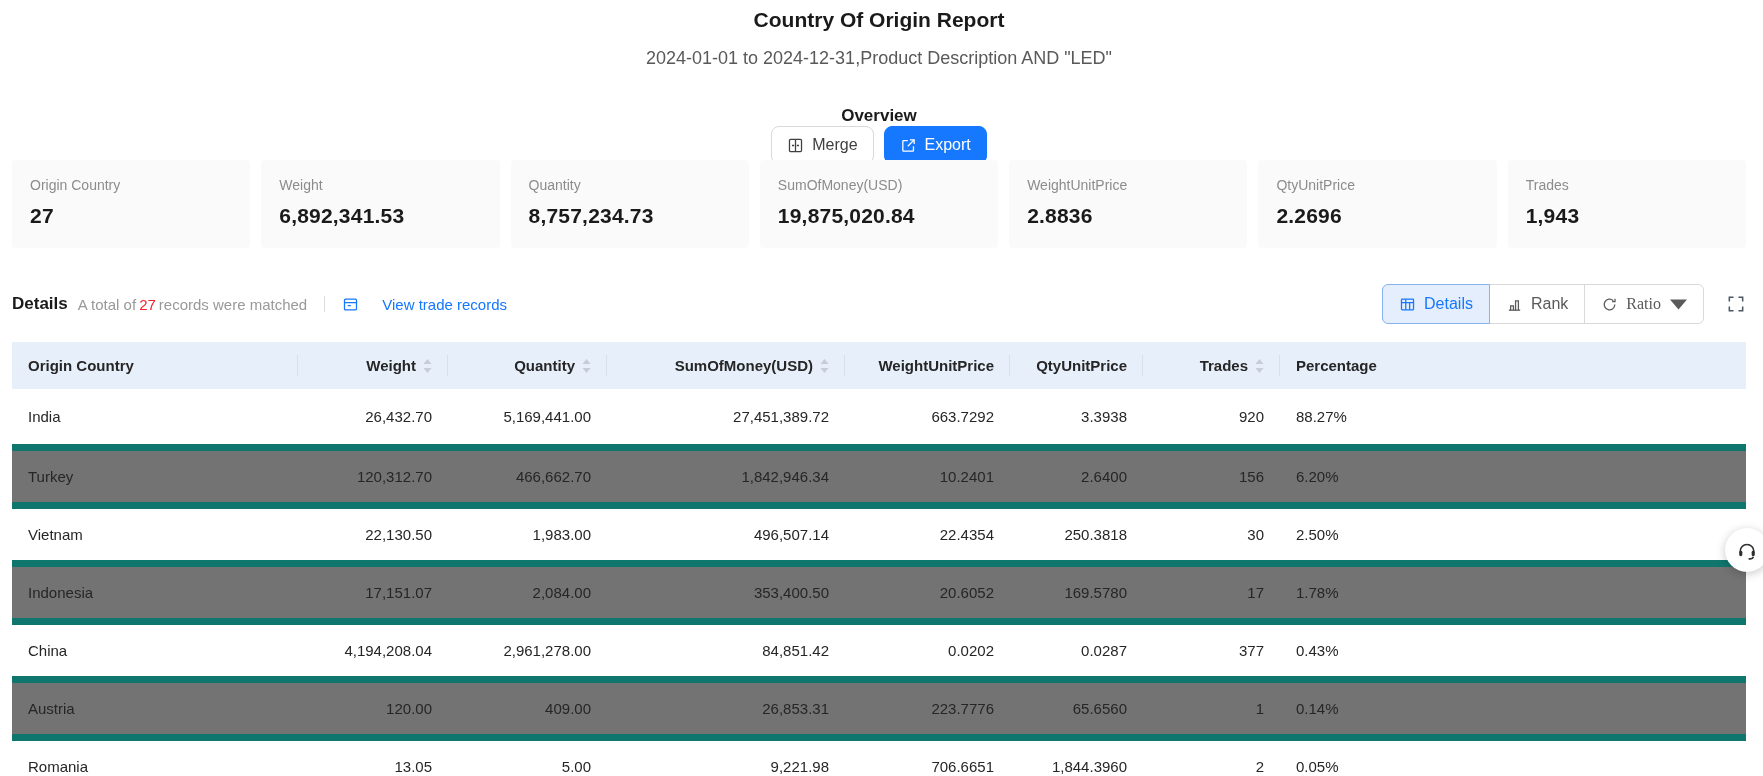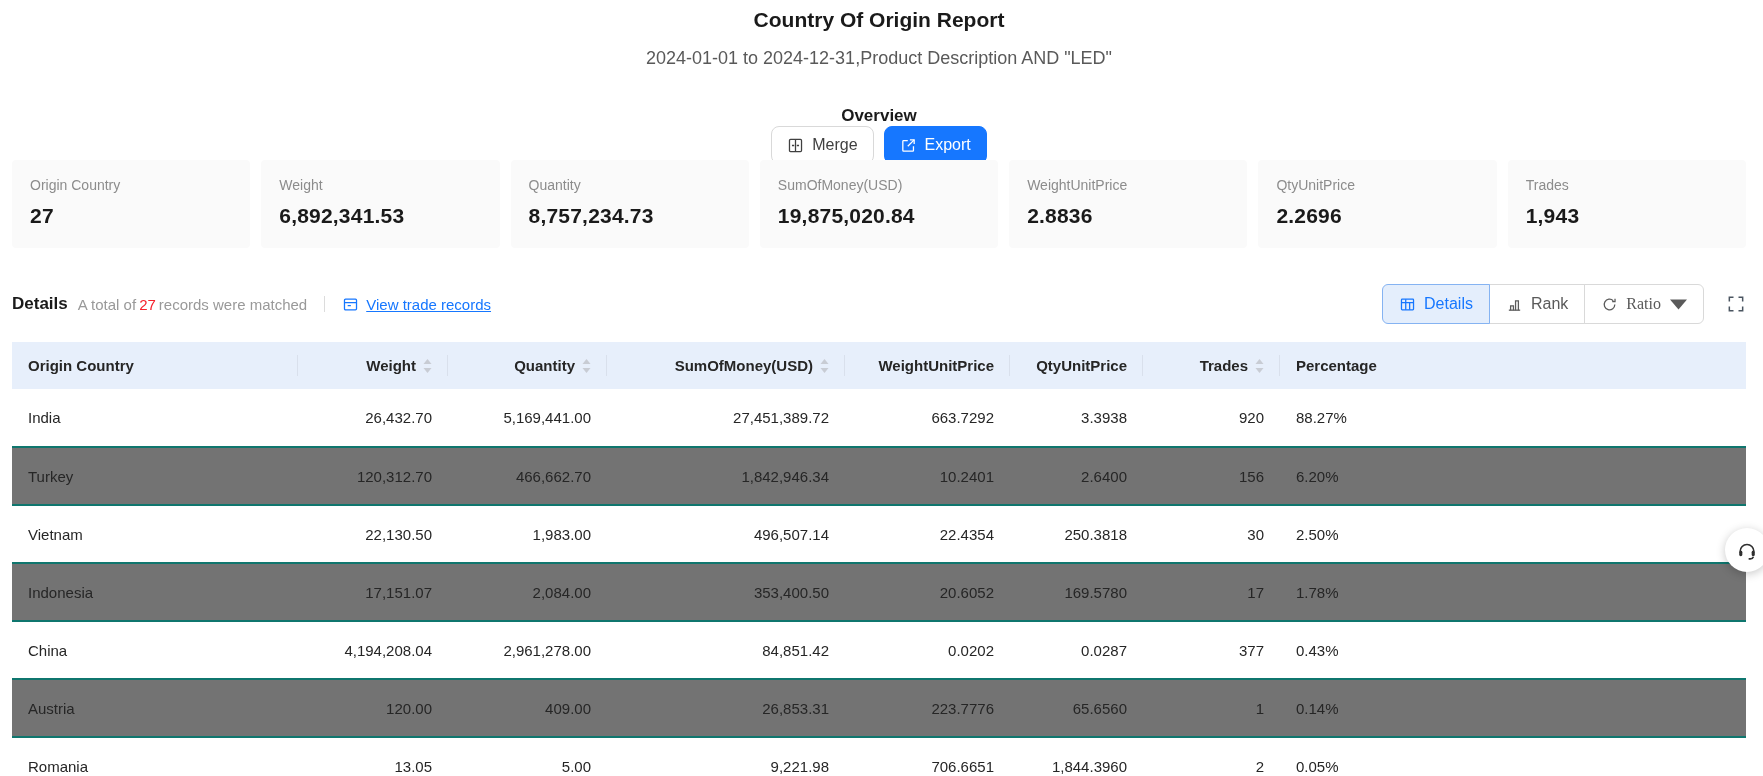--- a/index.html
+++ b/index.html
@@ -33,21 +33,21 @@
   .card { background:#fafafa; border-radius:4px; height:88px; padding:17px 18px; }
   .card-label { font-size:14px; color:#8c8c8c; line-height:17px; }
   .card-value { margin-top:10px; font-size:21px; font-weight:700; color:#1a1a1a; letter-spacing:.2px; }
 
   
   .details-bar { margin-top:36px; display:flex; justify-content:space-between; align-items:center; height:40px; }
   .details-left { display:flex; align-items:center; gap:10px; }
   .summary-text { font-size:15px; color:#999; }
   .count-red { color:#f5222d; padding:0 3px; }
   .v-divider { width:1px; height:16px; background:#dcdcdc; margin:0 7px; }
-  .trade-link { display:inline-flex; align-items:center; gap:7px; color:#1677ff; font-size:15px; cursor:pointer;text-decoration:underline; }
+  .trade-link { display:inline-flex; align-items:center; gap:23px; color:#1677ff; font-size:15px; cursor:pointer; }
   .trade-link svg { width:17px; height:17px; }
   .details-right { display:flex; align-items:center; gap:22px; }
   .segmented { display:inline-flex; }
   .seg-btn {
     display:inline-flex; align-items:center; gap:8px; height:40px; padding:0 16px;
     border:1px solid #d9d9d9; background:#fff; color:#5a5a5a; font-size:16px;
     cursor:pointer; margin-left:-1px; font-family:inherit; line-height:1;
   }
   .seg-btn:first-child { border-radius:6px 0 0 6px; margin-left:0; }
   .seg-btn:last-child { border-radius:0 6px 6px 0;font-family:Liberation Serif, serif; }
@@ -63,21 +63,21 @@
     background:#e7effb; height:47px; font-size:15px; font-weight:700; color:#262626;
     padding:0 16px; position:relative; white-space:nowrap;
   }
   thead th:not(:last-child)::after {
     content:""; position:absolute; right:0; top:13px; bottom:13px; width:1px; background:rgba(0,0,0,.06);
   }
   th.left, td.left { text-align:left; }
   th.right, td.right { text-align:right; }
   tbody td {
     height:58px; font-size:15px; color:#262626; padding:0 16px;
-    border-bottom:2px solid #0f766e; white-space:nowrap;
+    border-bottom:7px solid #0f766e; white-space:nowrap;
   }
   tbody tr.striped { background:#737373; }
   .sorter { display:inline-block; vertical-align:-2px; margin-left:7px; line-height:0; }
 
   
   .floating-help {
     position:absolute; right:-6px; top:528px; width:44px; height:44px; border-radius:50%;
     background:#ffffff; box-shadow:0 2px 10px rgba(0,0,0,.22); color:#2f2f2f;
     display:flex; align-items:center; justify-content:center; cursor:pointer;
   }

